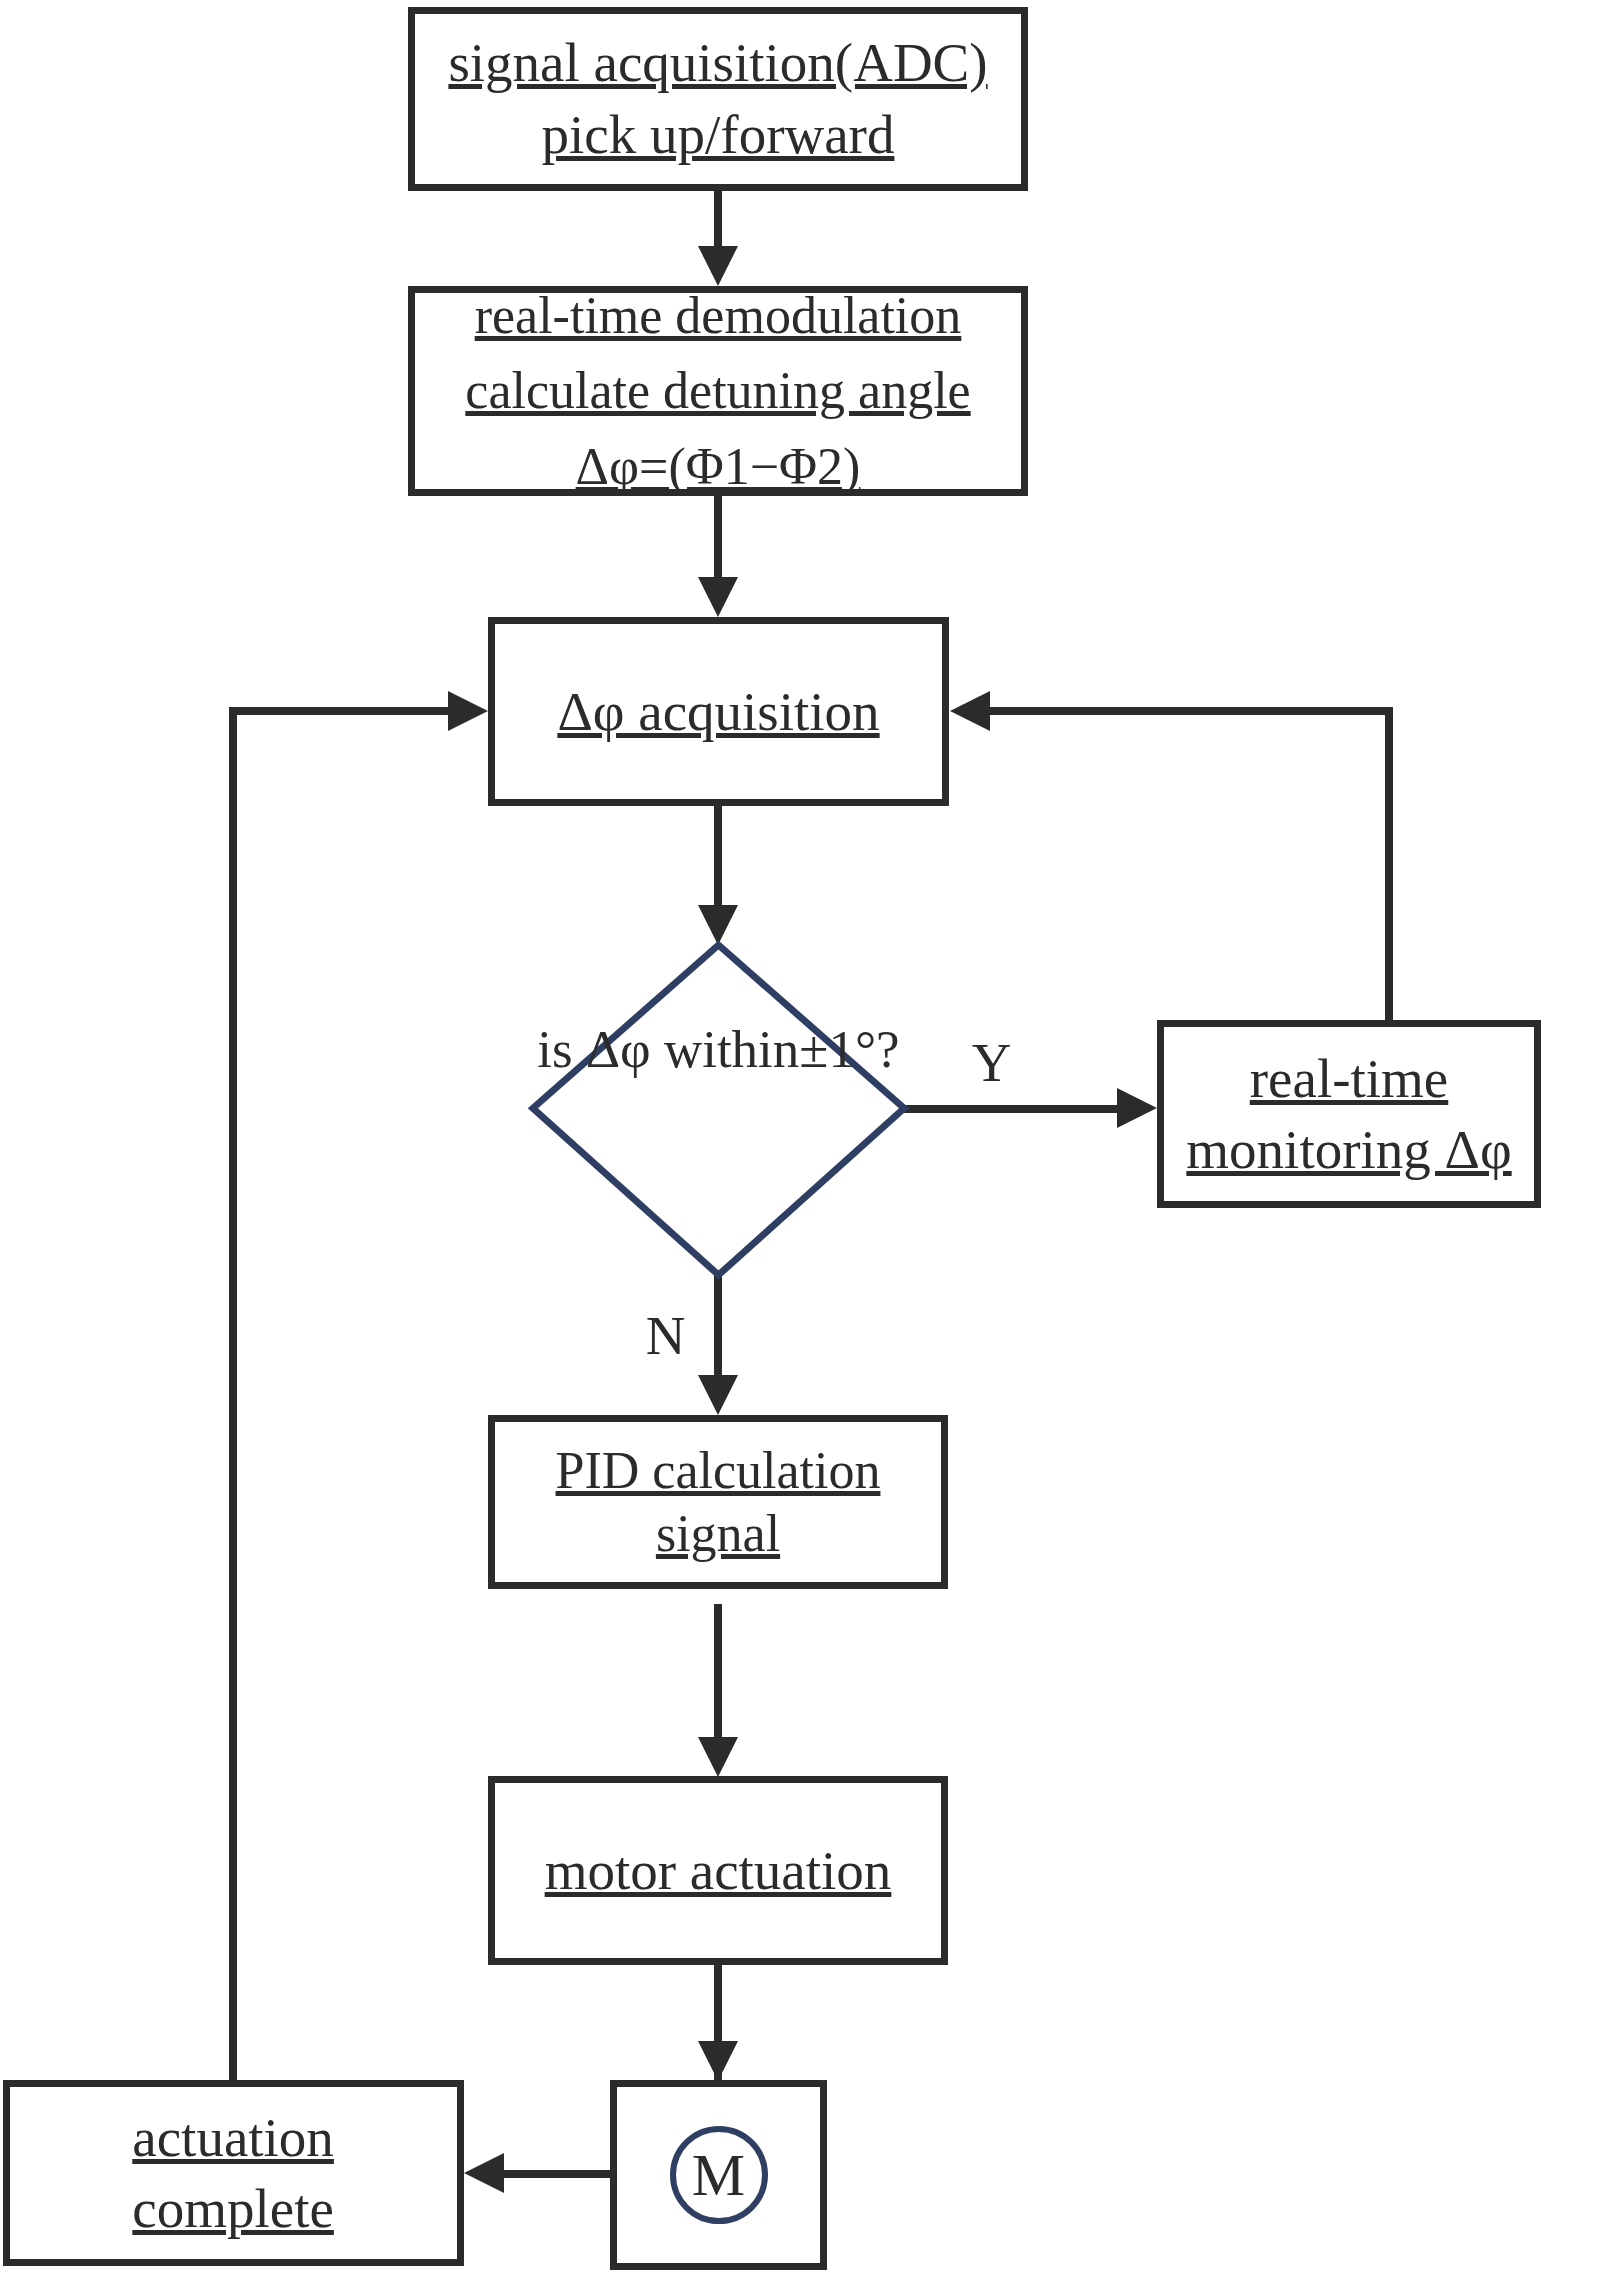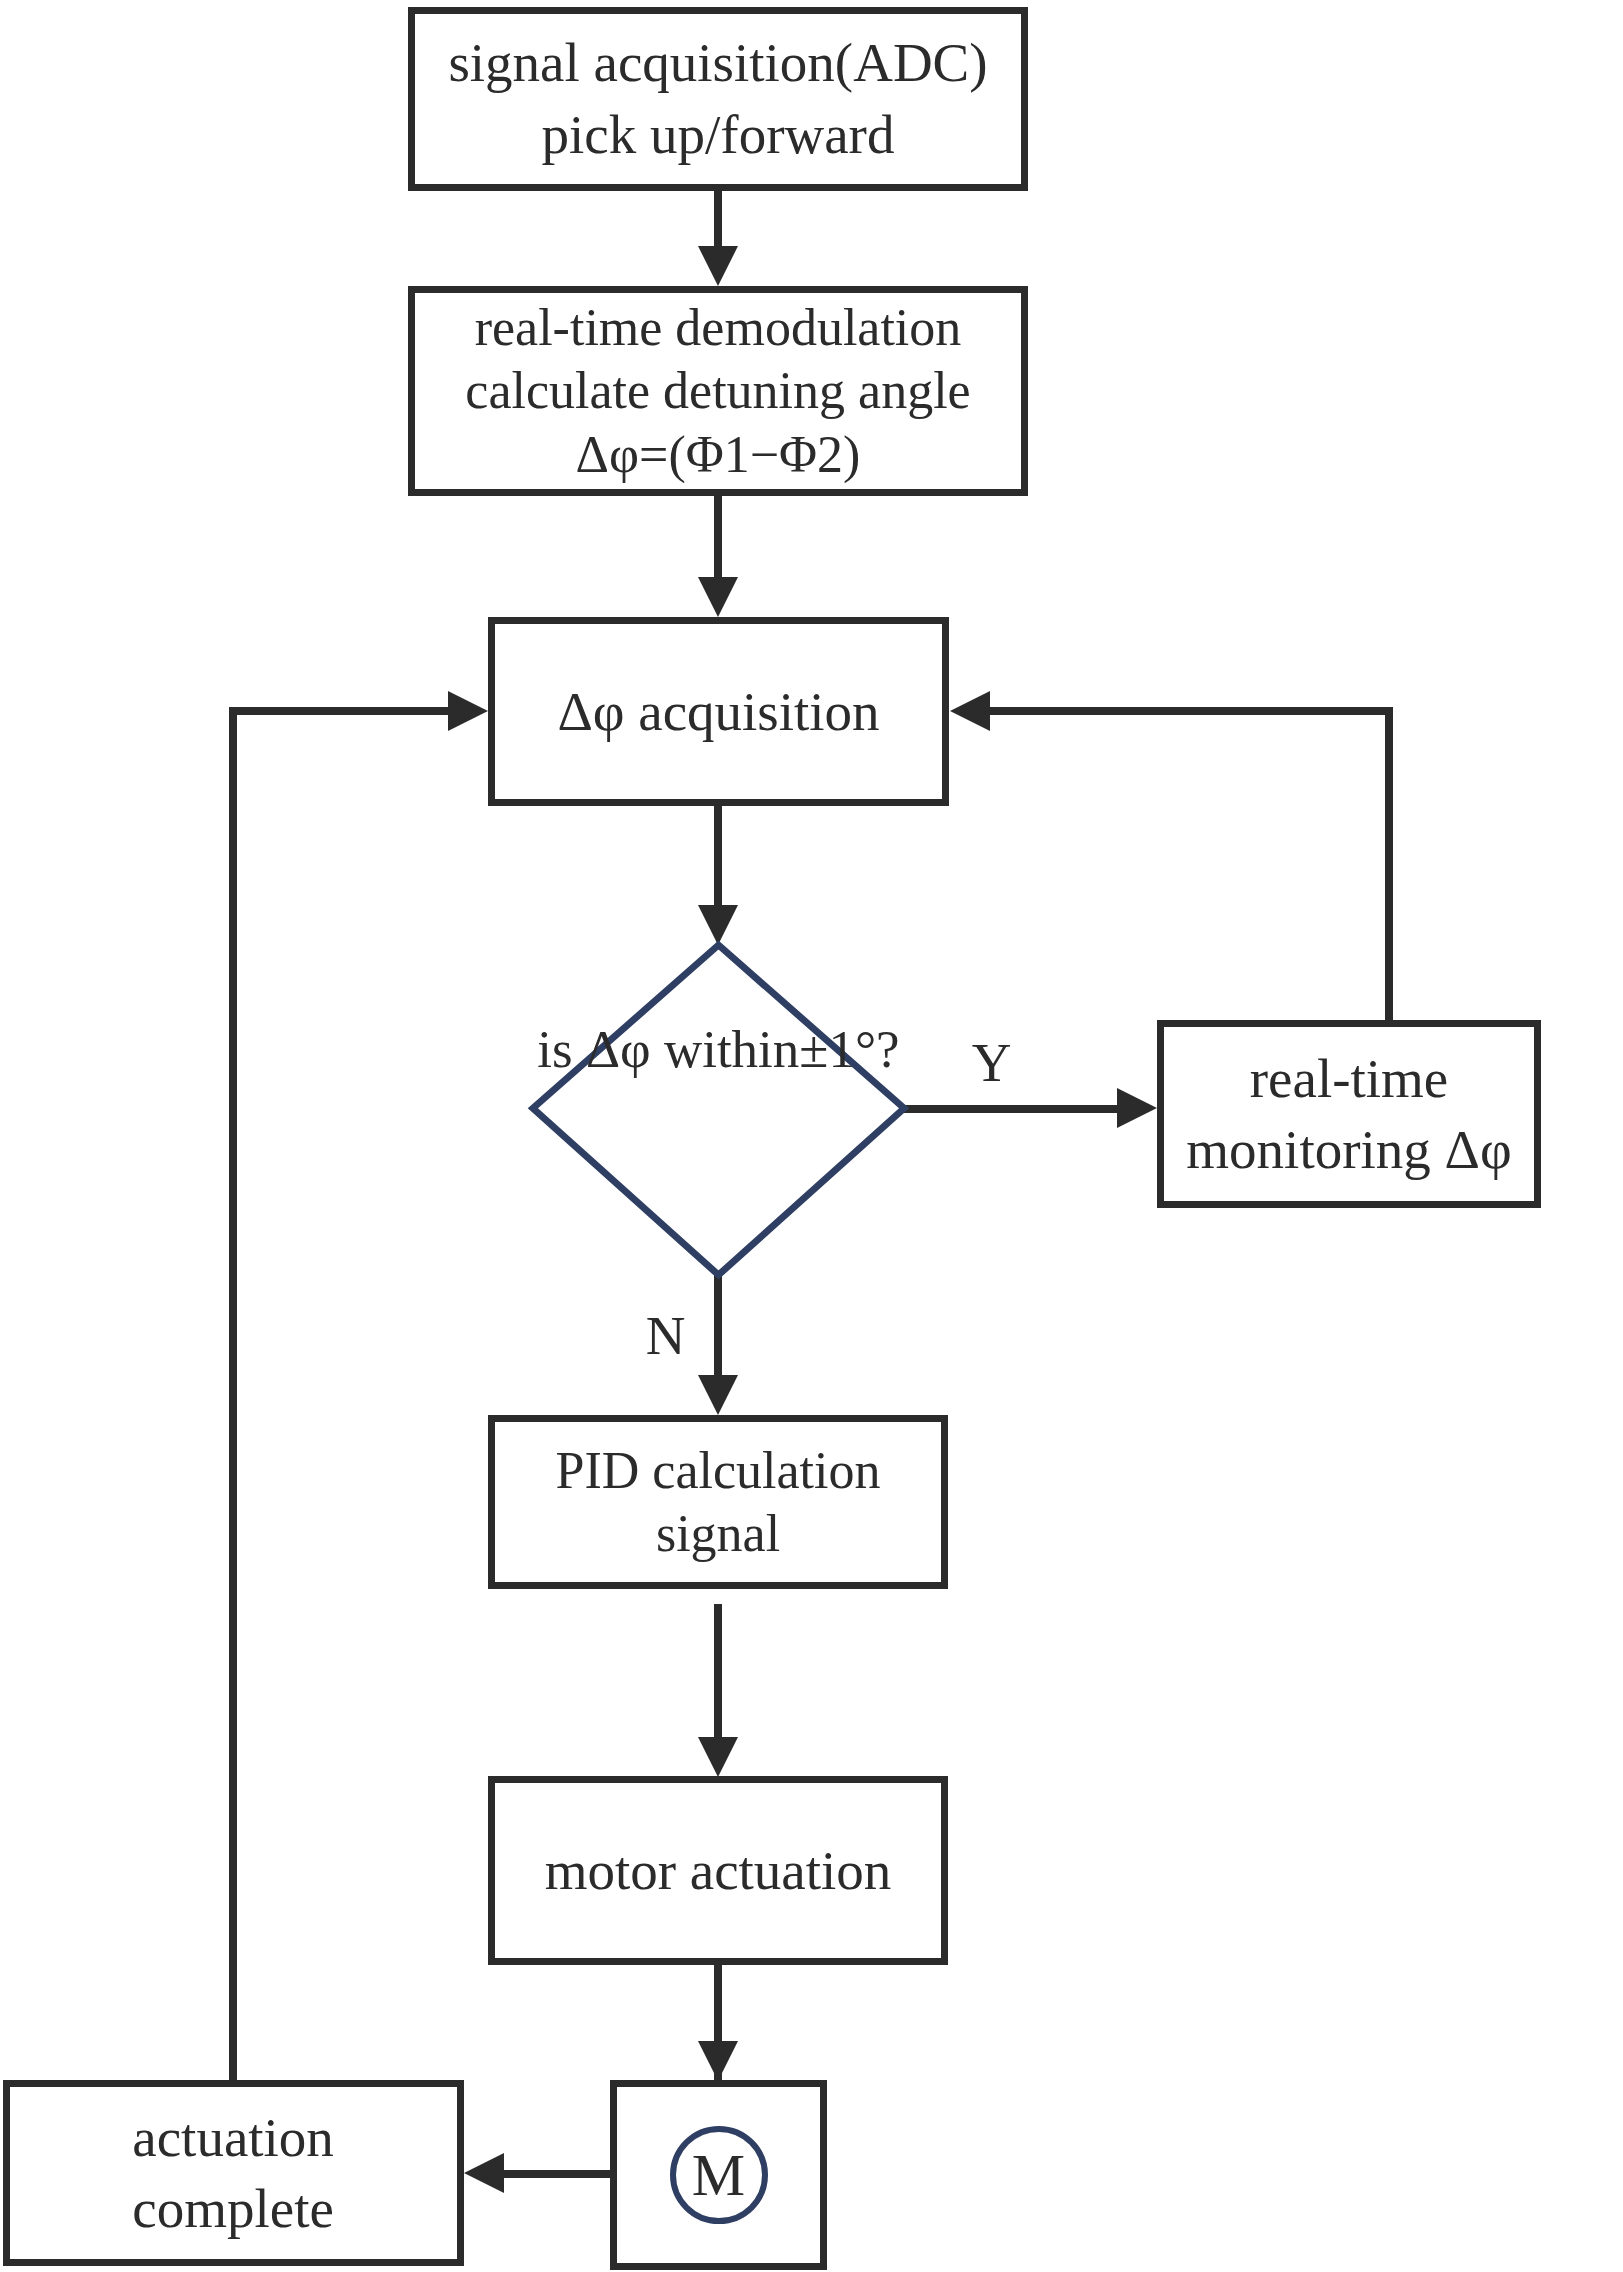--- a/index.html
+++ b/index.html
@@ -19,21 +19,21 @@
     background:#ffffff;
     display:flex;
     flex-direction:column;
     align-items:center;
     justify-content:center;
     text-align:center;
     font-size:55px;
     line-height:1.30;
     z-index:3;
   }
-  .node .ln{display:block;white-space:nowrap;}
+  .node .ln{display:block;white-space:nowrap;text-decoration:underline;}
   .small{font-size:52px;line-height:1.22;}
   
   .seg{position:absolute;background:#2b2b2b;z-index:1;}
   
   .ah{position:absolute;width:0;height:0;z-index:2;}
   .ah.down{border-left:20px solid transparent;border-right:20px solid transparent;border-top:40px solid #2b2b2b;}
   .ah.right{border-top:20px solid transparent;border-bottom:20px solid transparent;border-left:40px solid #2b2b2b;}
   .ah.left{border-top:20px solid transparent;border-bottom:20px solid transparent;border-right:40px solid #2b2b2b;}
   .edge-label{
     position:absolute;
@@ -50,21 +50,21 @@
     box-sizing:border-box;
     width:98px;height:98px;
     border:6.9px solid #2e3f63;
     border-radius:50%;
     display:flex;align-items:center;justify-content:center;
     font-size:60px;
     background:#ffffff;
   }
   
   #node-signal   {left:408px; top:6.9px;    width:620px; height:184px;}
-  #node-demod    {left:408px; top:286px;  width:620px; height:210px;}
+  #node-demod    {left:408px; top:286px;  width:620px; height:210px;gap:12px;}
   #node-acq      {left:488px; top:617px;  width:461px; height:189px;}
   #node-monitor  {left:1157px;top:1020px; width:384px; height:188px;}
   #node-pid      {left:488px; top:1415px; width:460px; height:174px;}
   #node-motor    {left:488px; top:1776px; width:460px; height:189px;text-align:center;}
   #node-m        {left:610px; top:2080px; width:217px; height:190px;}
   #node-complete {left:2.6px;   top:2080px; width:461px; height:186px;}
 </style>
 </head>
 <body>
 

